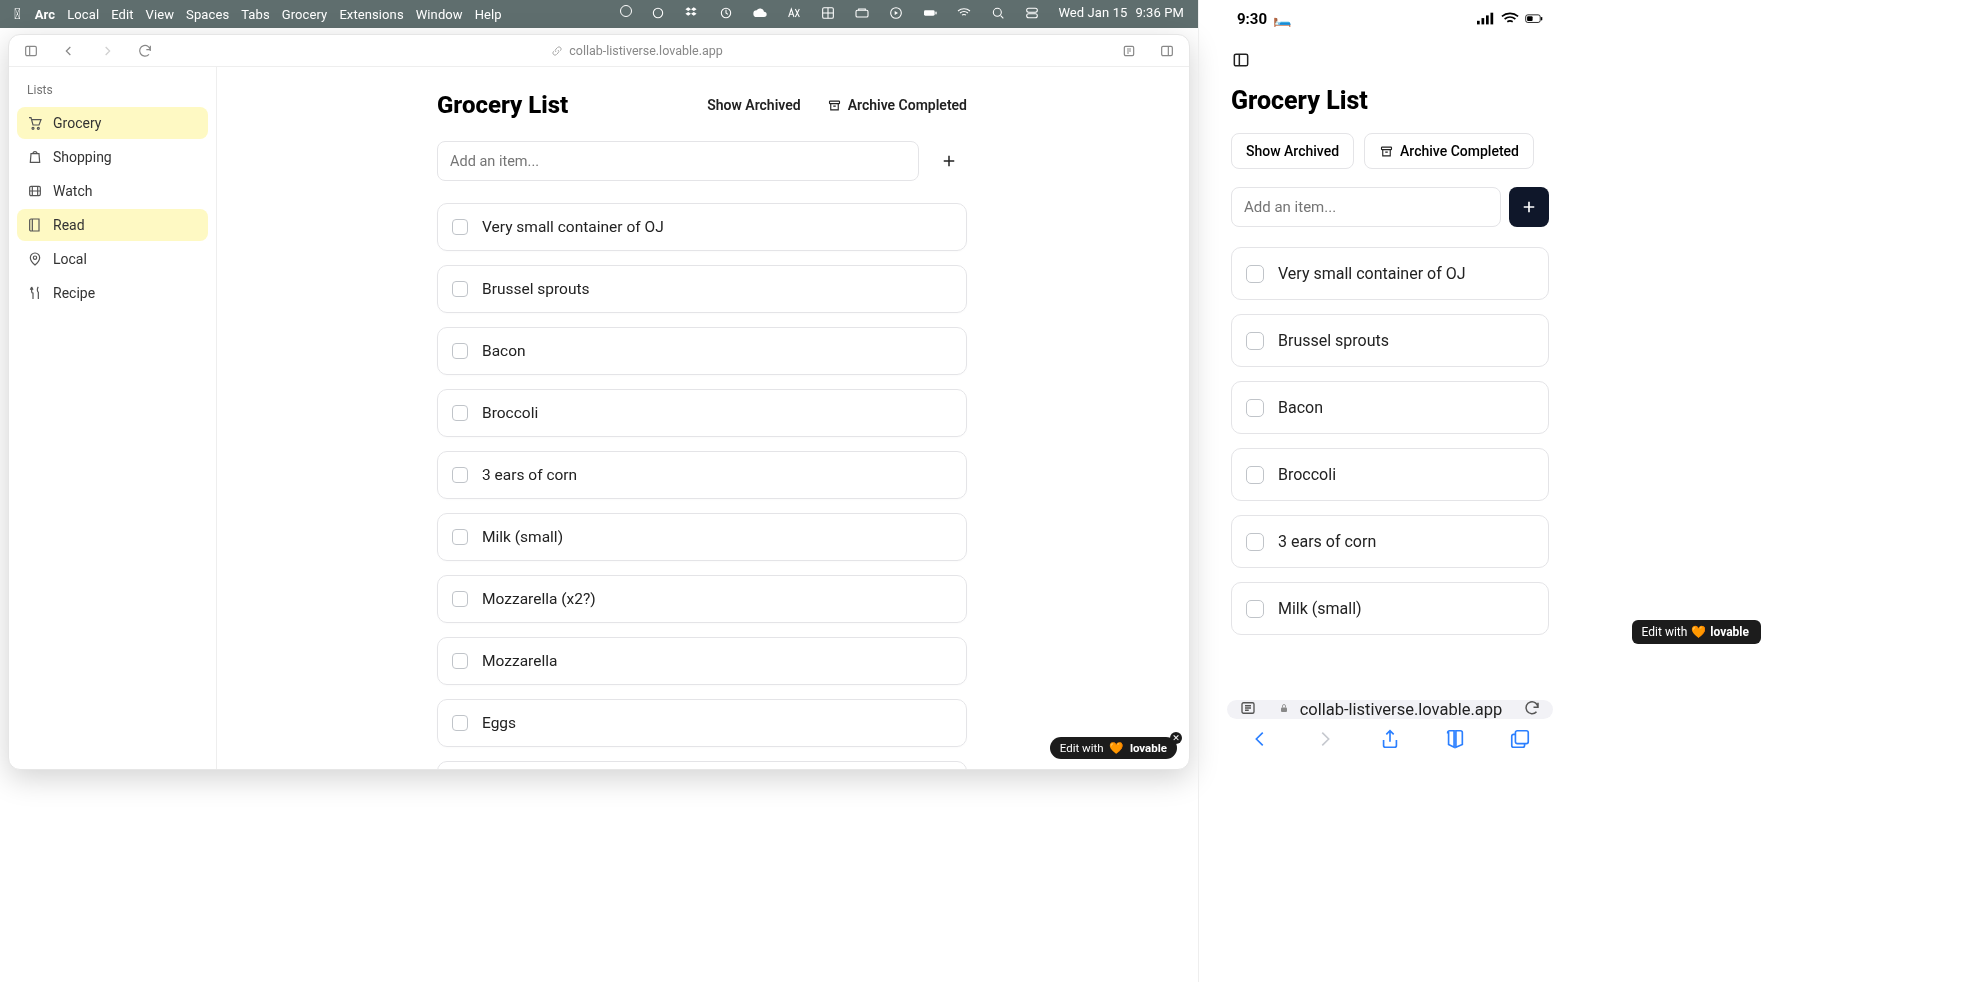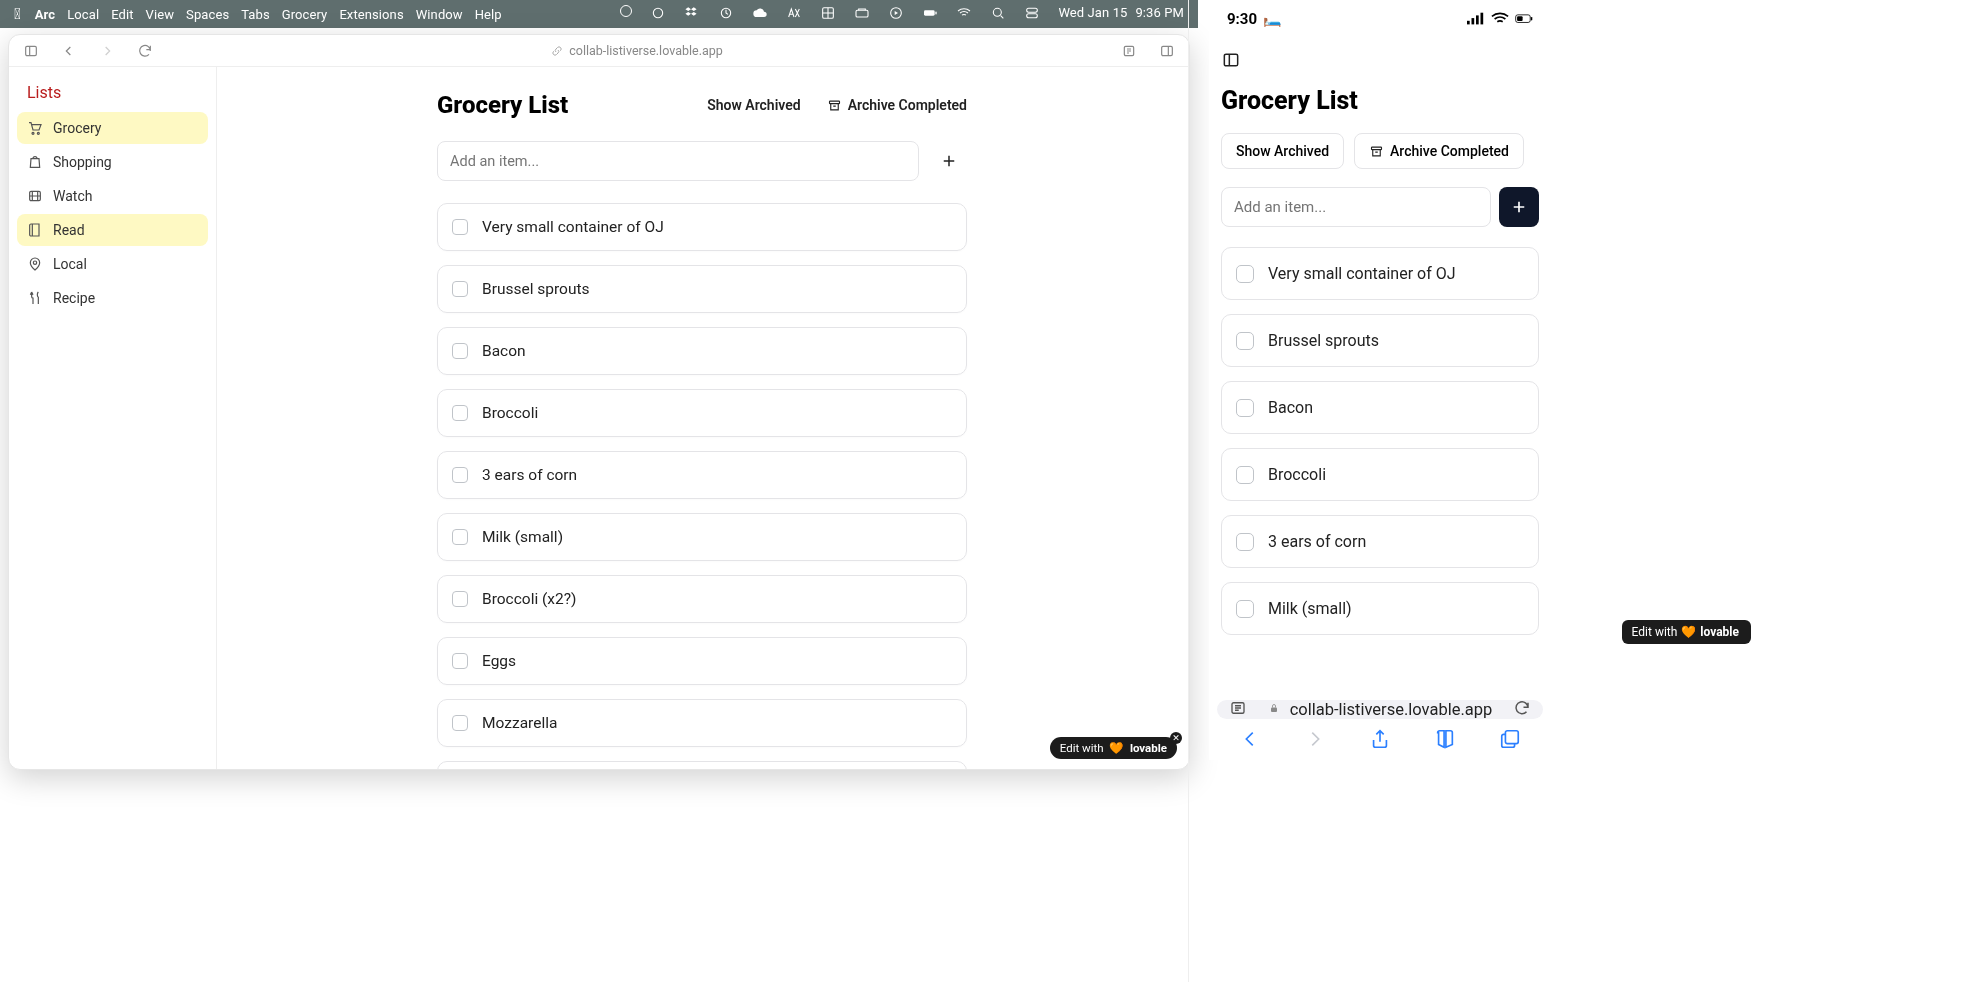--- a/index.html
+++ b/index.html
@@ -33,21 +33,21 @@
     display: flex; align-items: center; padding: 0 8px; gap: 10px;
   }
   .browser-toolbar .tb-icon { width: 28px; height: 24px; display: flex; align-items: center; justify-content: center; border-radius: 4px; }
   .browser-toolbar .tb-icon svg { width: 16px; height: 16px; stroke: #888; fill: none; stroke-width: 1.8; }
   .browser-toolbar .addr { flex: 1; text-align: center; color: #888; font-size: 12.5px; display: flex; align-items: center; justify-content: center; gap: 6px;}
   .browser-toolbar .addr svg { width: 12px; height: 12px; stroke: #aaa; fill:none; stroke-width:2;}
   .browser-body { flex: 1; display: flex; overflow: hidden; }
 
   
   .sidebar { width: 208px; border-right: 1px solid #eee; padding: 12px 8px; }
-  .sidebar .heading { font-size: 16px; color: #b91c1c; padding: 4px 10px 10px; }
+  .sidebar .heading { font-size: 12px; color: #737373; padding: 4px 10px 10px; }
   .sidebar .item {
     display: flex; align-items: center; gap: 10px; padding: 8px 10px;
     border-radius: 8px; font-size: 14px; color: #333; margin-bottom: 2px;
   }
   .sidebar .item.active { background: #fef9c3; }
   .sidebar .item svg { width: 16px; height: 16px; stroke: #555; fill: none; stroke-width: 1.8; }
 
   
   .main { flex: 1; overflow-y: auto; padding: 24px 0 40px; position: relative;}
   .main-inner { width: 530px; margin-left: 220px; }
@@ -76,21 +76,21 @@
   .lovable-badge {
     position: absolute; right: 12px; bottom: 10px;
     background: #1c1c1c; color: #fff; font-size: 11.5px;
     padding: 4px 10px; border-radius: 14px; display: flex; align-items: center; gap: 4px;
   }
   .lovable-badge .heart { color: #ff8a3d; margin: 0 2px;}
   .lovable-badge .close { position:absolute; top:-5px; right:-5px; width:12px; height:12px; background:#1c1c1c; border-radius:50%; font-size:9px; display:flex; align-items:center; justify-content:center; }
 
   
   .phone {
-    position: absolute; right: 10px; top: 0; width: 786px; height: 982px;
+    position: absolute; right: 0; top: 0; width: 786px; height: 982px;
     border-left: 1px solid #eee;
   }
   .phone-inner {
     position: absolute; left: 20px; top: 0; width: 342px; height: 760px;
     background:#fff; display:flex; flex-direction:column;
   }
   .phone-status { height: 38px; display:flex; align-items:center; justify-content:space-between; padding: 0 18px; font-size: 15px; font-weight: 700;}
   .phone-status .left { display:flex; align-items:center; gap:6px;}
   .phone-status .right { display:flex; align-items:center; gap:6px;}
   .phone-status svg { width: 18px; height: 14px; }
@@ -339,29 +339,29 @@
             <div class="item-card">
               <span class="chk"></span>
                     <span class="label">3 ears of corn</span>
             </div>
             <div class="item-card">
               <span class="chk"></span>
                     <span class="label">Milk (small)</span>
             </div>
             <div class="item-card">
               <span class="chk"></span>
-                    <span class="label">Broccoli (x2?)</span>
+                    <span class="label">Mozzarella (x2?)</span>
+            </div>
+            <div class="item-card">
+              <span class="chk"></span>
+                    <span class="label">Mozzarella</span>
             </div>
             <div class="item-card">
               <span class="chk"></span>
                     <span class="label">Eggs</span>
-            </div>
-            <div class="item-card">
-              <span class="chk"></span>
-                    <span class="label">Mozzarella</span>
             </div>
             <div class="item-card">
                     </div>
           </div>
       </div>
 
       <div class="lovable-badge">
         <span>Edit with</span>
         <span class="heart">🧡</span>
         <span style="font-weight:700">lovable</span>

